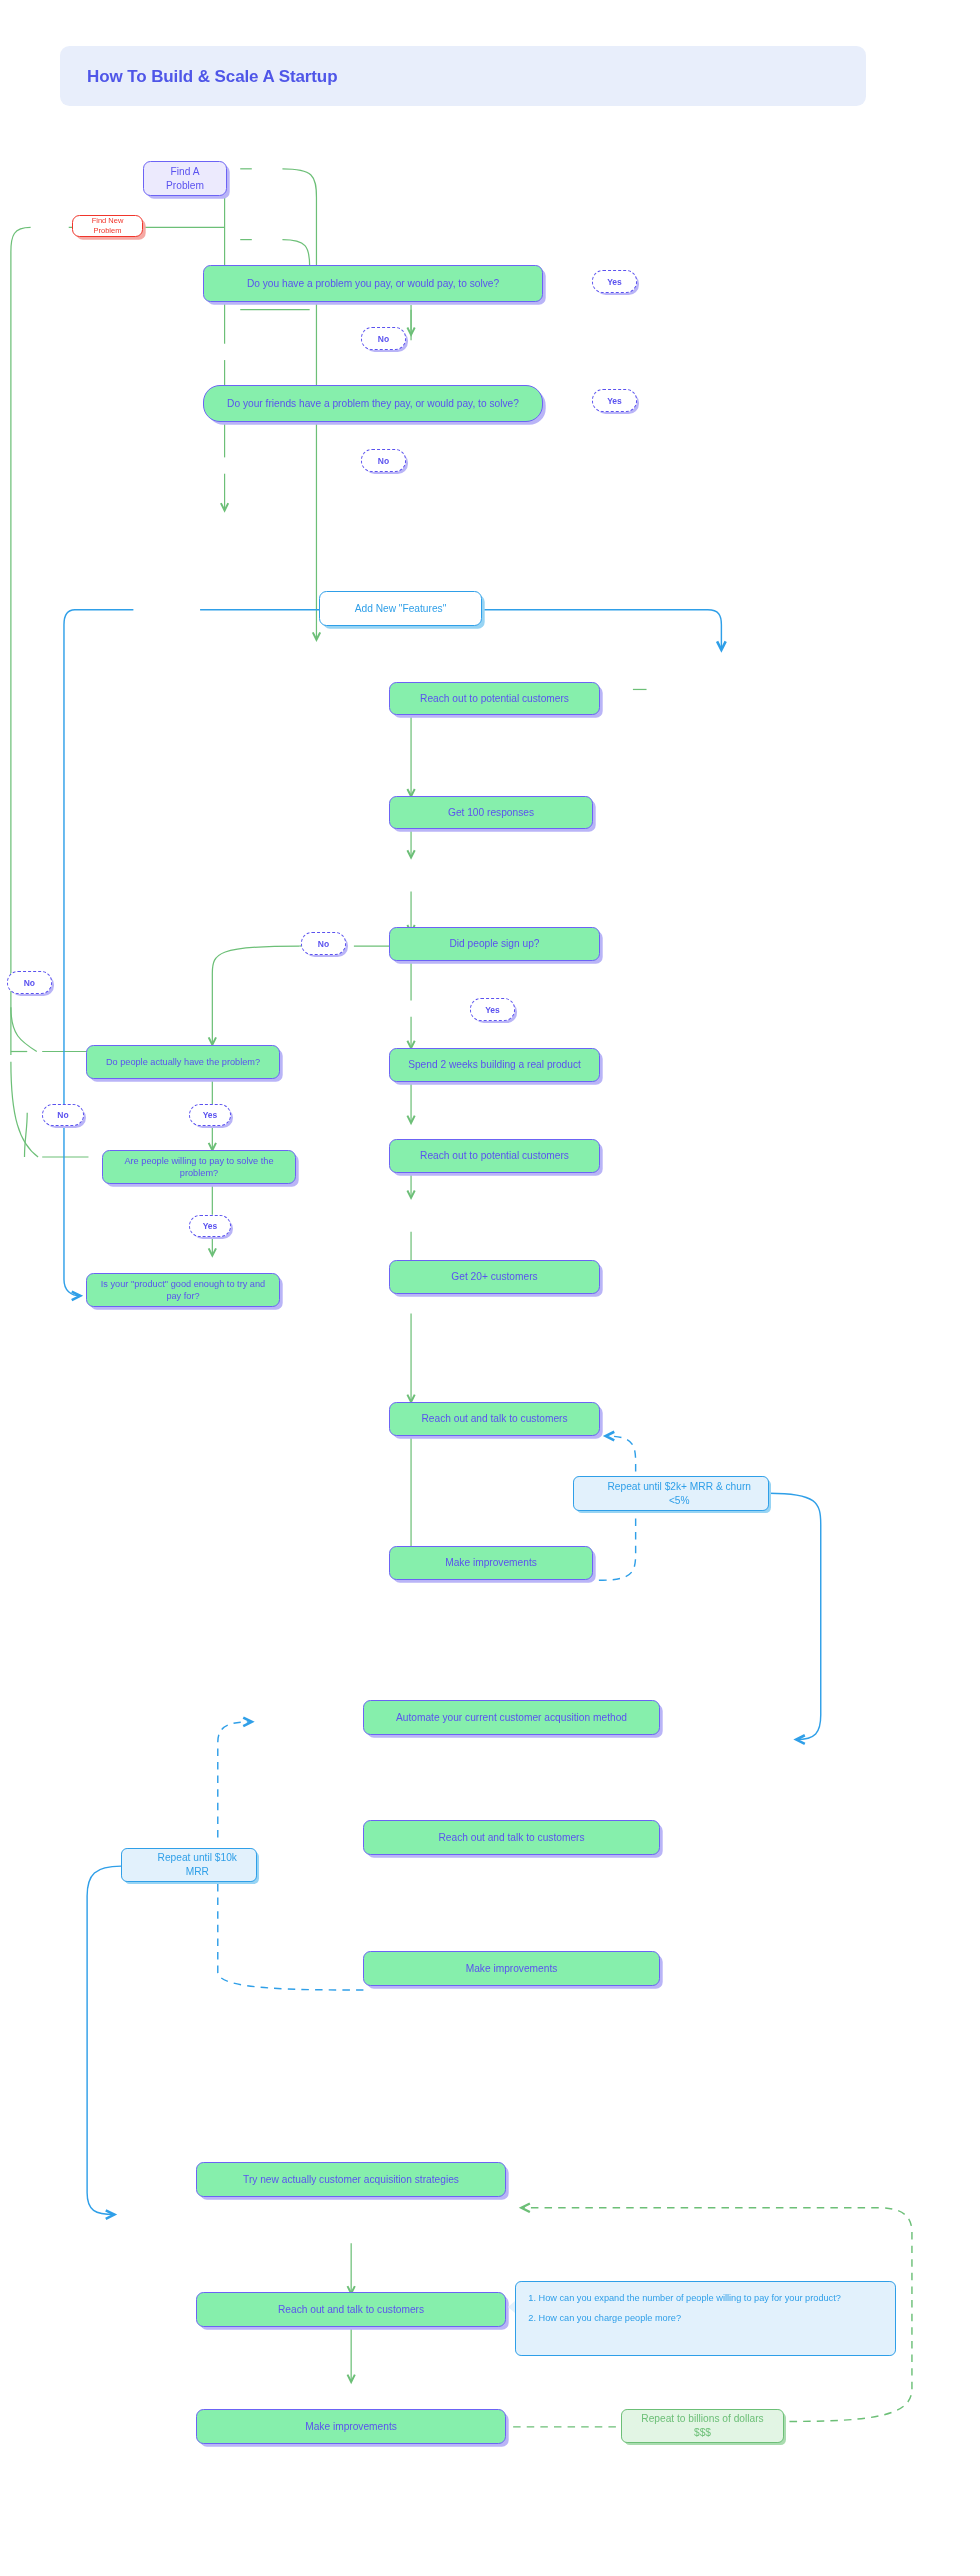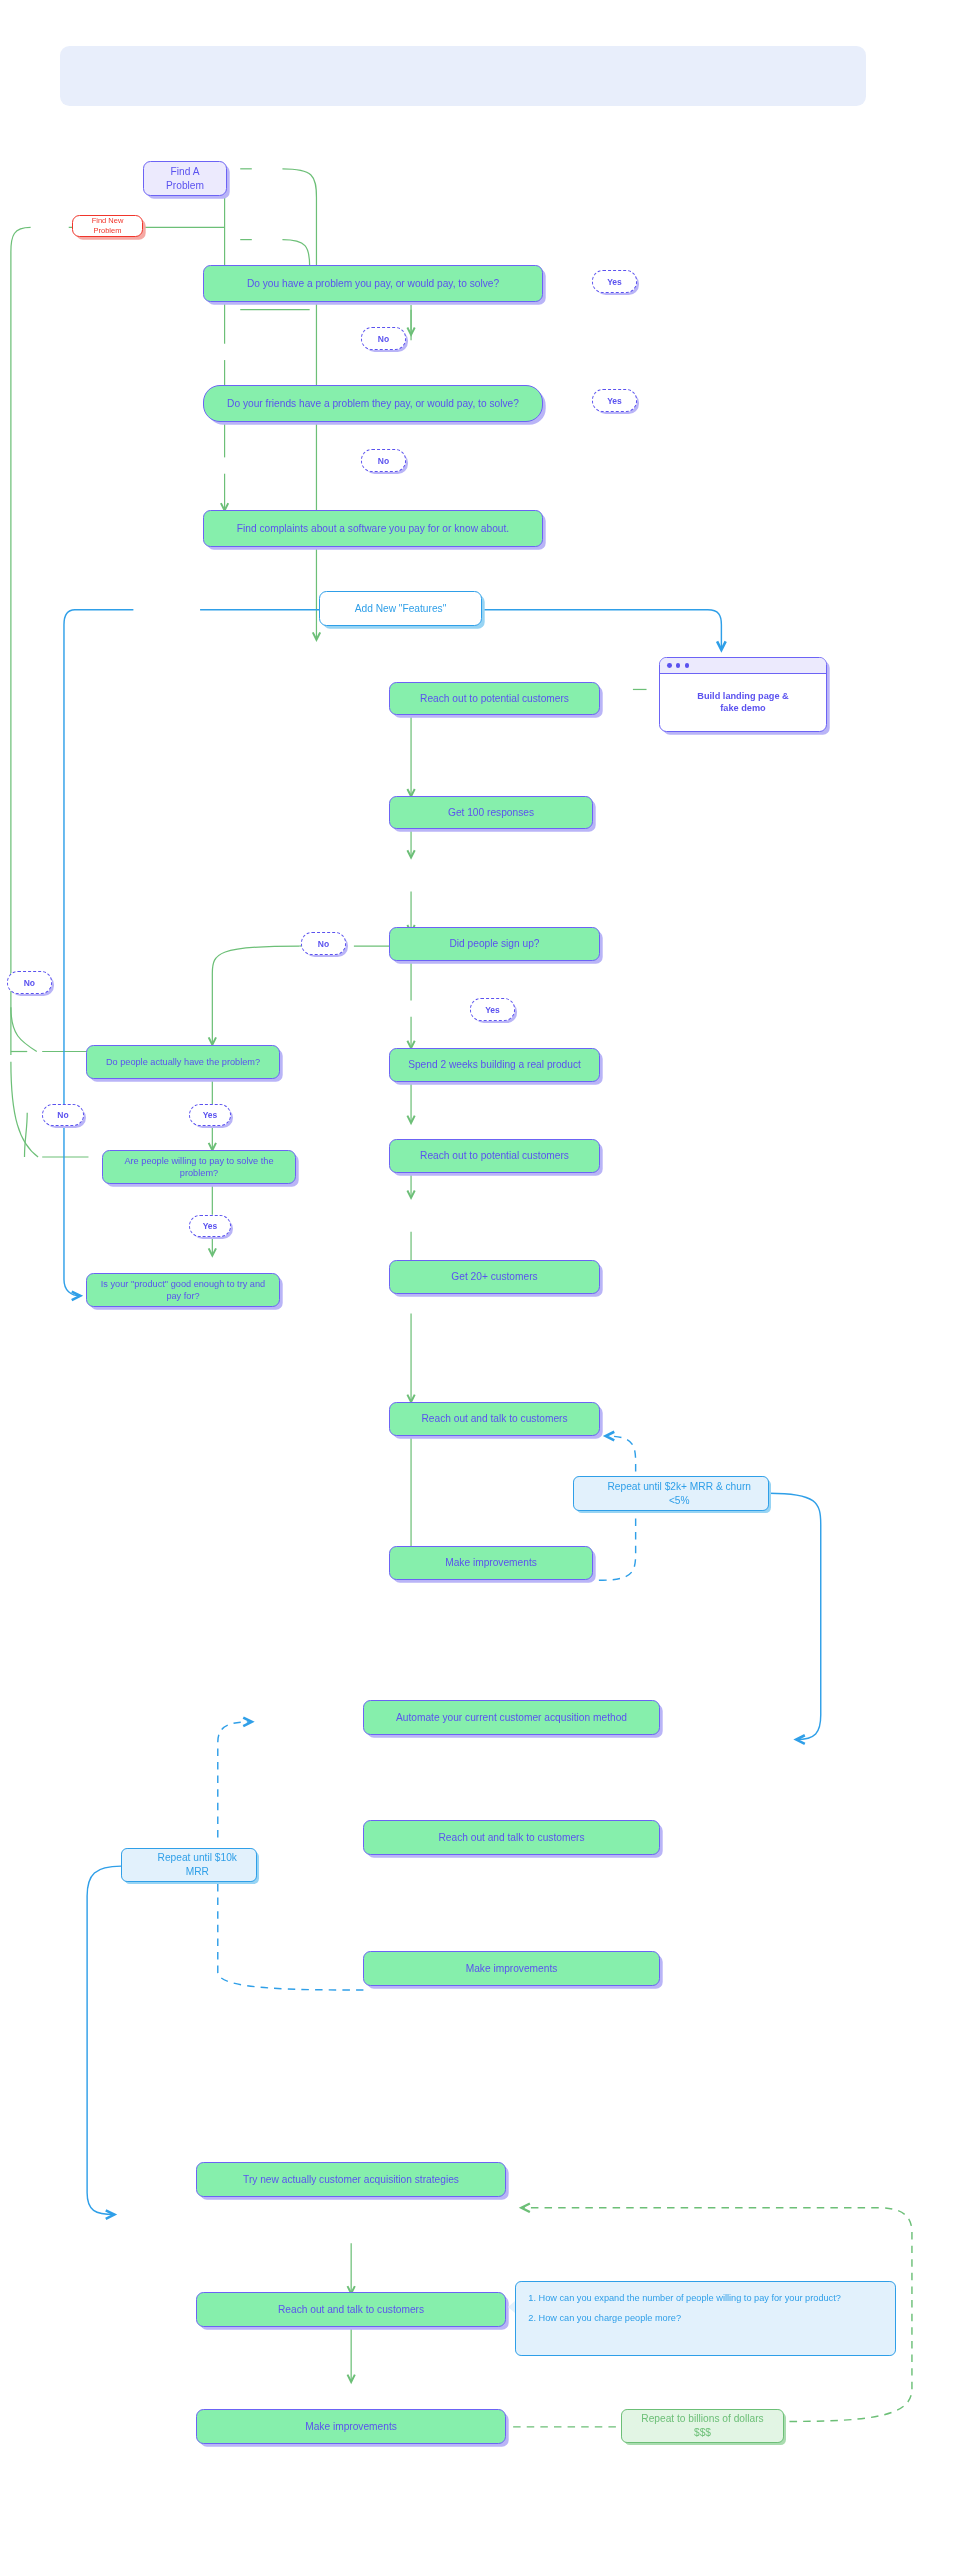--- a/index.html
+++ b/index.html
@@ -188,50 +188,41 @@
       <path d="M534,3566 L920,3566"></path>
     </g>
 
     <g fill="none" stroke="#6cbf77" stroke-width="1.8">
       <path d="M516,3296 L516,3370" marker-end="url(#ag)"></path>
       <path d="M516,3420 L516,3500" marker-end="url(#ag)"></path>
     </g>
   </svg>
 
   <div class="banner"></div>
+  <div class="banner-title">How To Build &amp; Scale A Startup</div>
 
   <div class="node n-purple-fill" style="left:143px;top:161px;width:84px;height:35px;">Find A Problem</div>
 
   <div class="node n-red" style="left:72px;top:215px;width:71px;height:22px;font-size:7.5px;">Find New Problem</div>
 
   <div class="node n-purple" style="left:203px;top:265px;width:340px;height:37px;">Do you have a problem you pay, or would pay, to solve?</div>
 
   <div class="pill" style="left:592px;top:270px;width:45px;height:23px;">Yes</div>
 
   <div class="pill" style="left:361px;top:327px;width:45px;height:23px;">No</div>
 
   <div class="node n-purple" style="left:203px;top:385px;width:340px;height:37px;border-radius:17px;">Do your friends have a problem they pay, or would pay, to solve?</div>
 
   <div class="pill" style="left:592px;top:389px;width:45px;height:23px;">Yes</div>
 
   <div class="pill" style="left:361px;top:449px;width:45px;height:23px;">No</div>
 
-  <div class="node n-purple" style="left:203px;top:510px;width:340px;height:37px;">Find complaints about a software you pay for or know about.</div>
 
   <div class="node n-blue" style="left:319px;top:591px;width:163px;height:35px;">Add New "Features"</div>
 
-  <div class="window" style="left:659px;top:657px;width:168px;height:75px;">
-    <div class="window-bar">
-      <span class="dot"></span>
-      <span class="dot"></span>
-      <span class="dot"></span>
-    </div>
-    <div class="window-body" style="white-space:pre-line;">Build landing page &amp;
-fake demo</div>
-  </div>
 
   <div class="node n-purple" style="left:389px;top:682px;width:211px;height:33px;">Reach out to potential customers</div>
 
   <div class="node n-purple" style="left:389px;top:796px;width:204px;height:33px;">Get 100 responses</div>
 
   <div class="node n-purple" style="left:389px;top:927px;width:211px;height:34px;">Did people sign up?</div>
 
   <div class="pill" style="left:301px;top:932px;width:45px;height:23px;">No</div>
 
   <div class="pill" style="left:470px;top:998px;width:45px;height:23px;">Yes</div>

